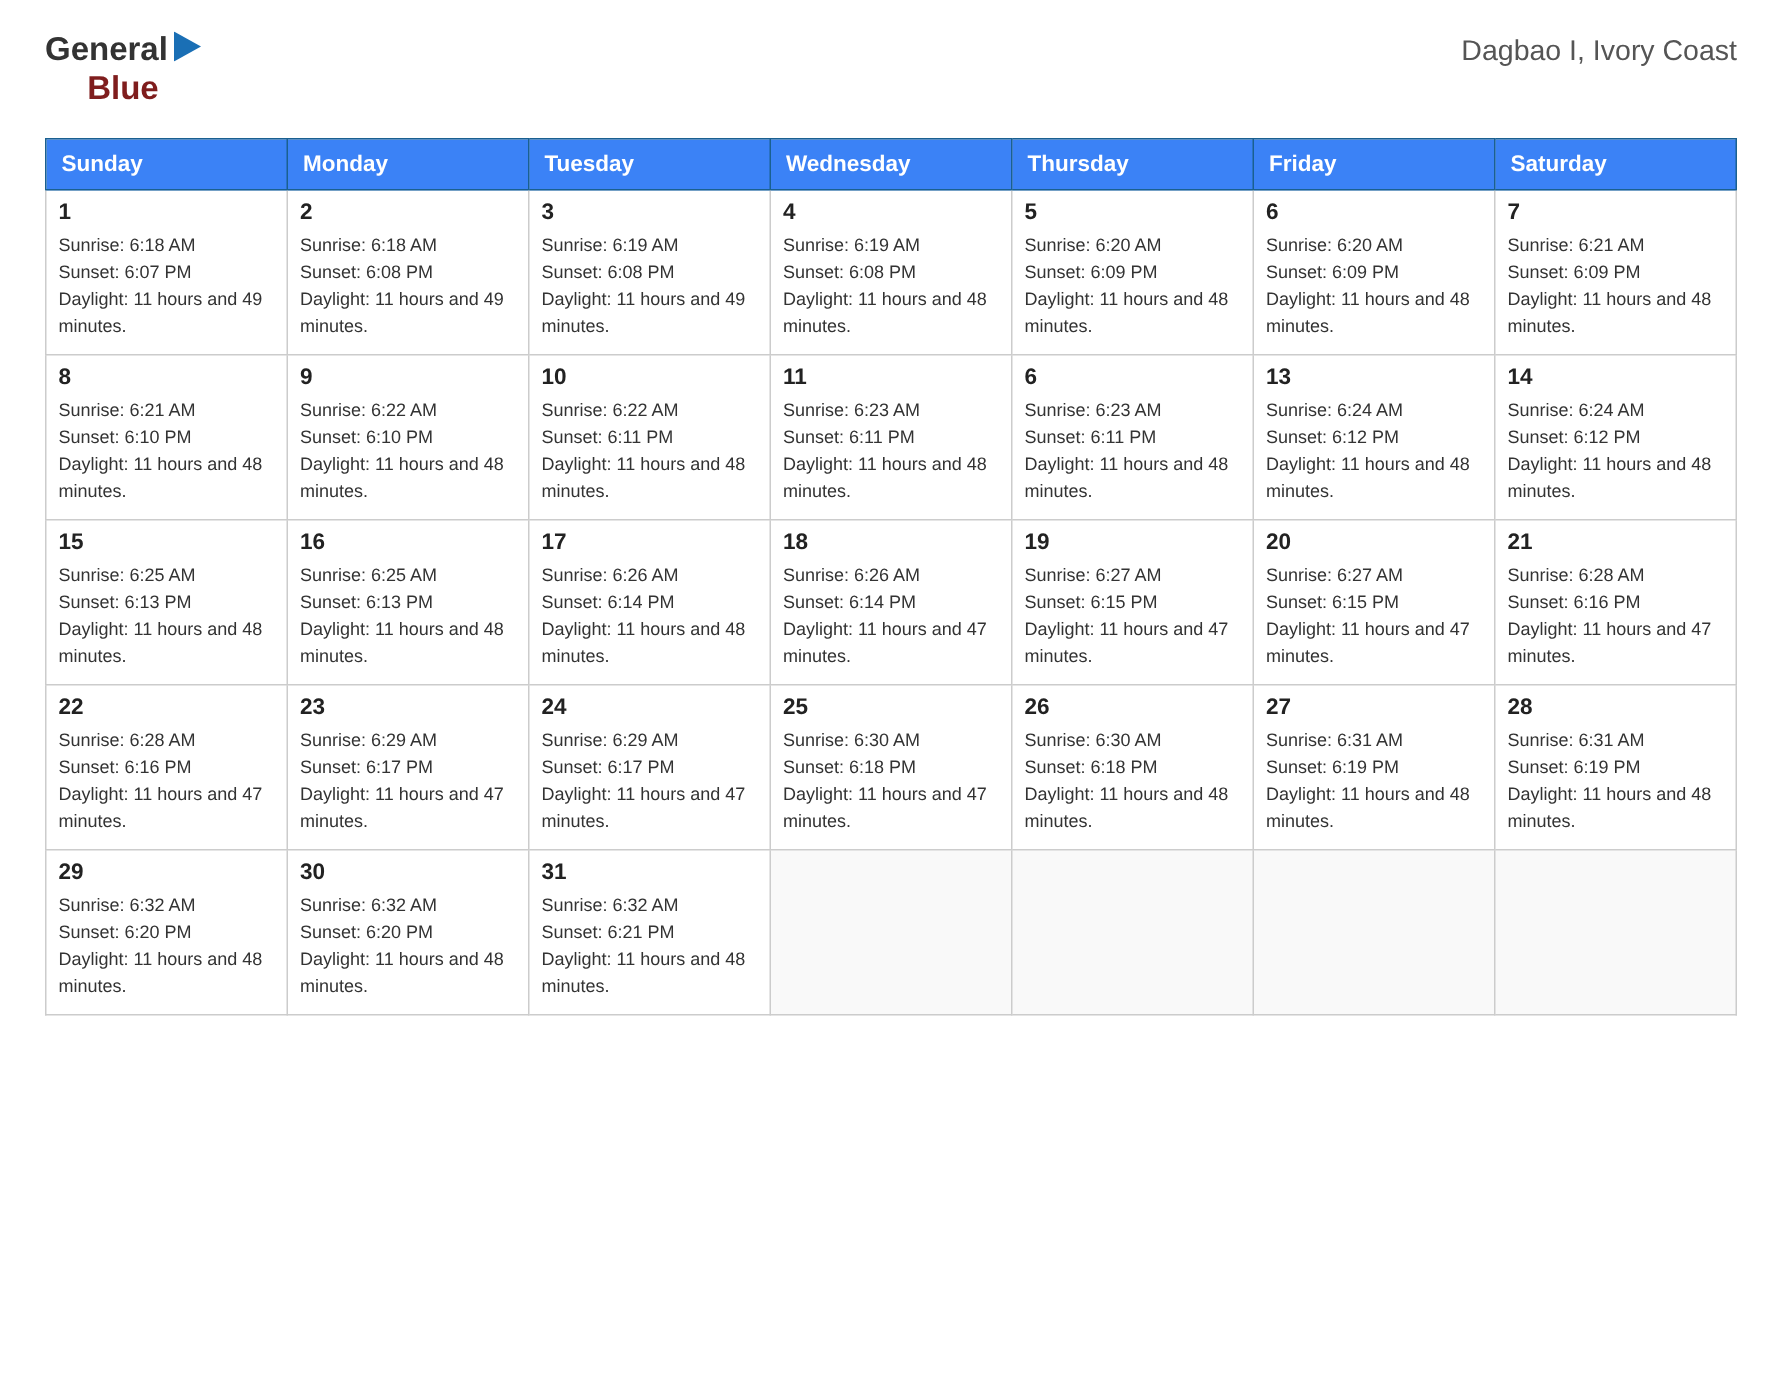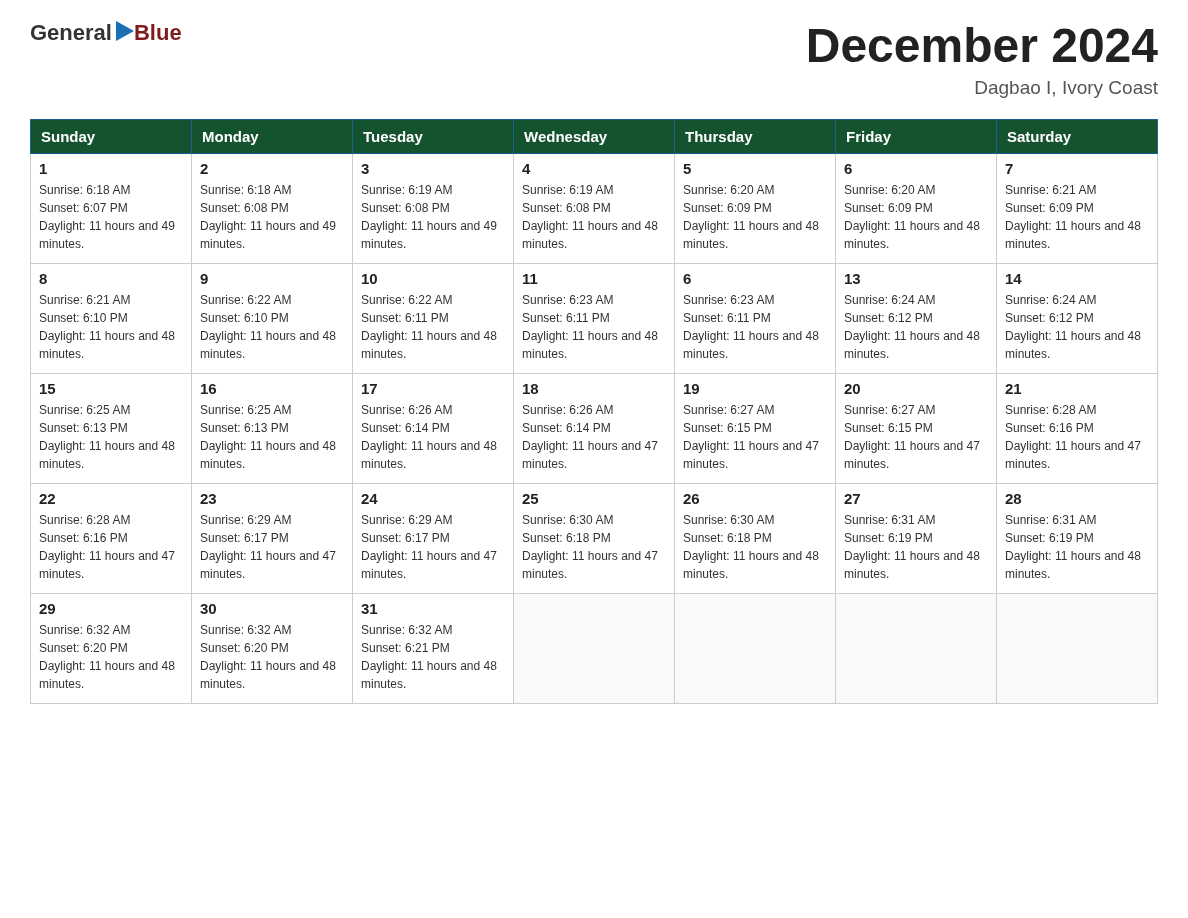--- a/index.html
+++ b/index.html
@@ -46,21 +46,21 @@
       color: #555;
       margin-top: 4px;
     }
 
     .calendar {
       width: 100%;
       border-collapse: collapse;
     }
 
     .calendar th {
-      background-color: #14532d;
+      background-color: #3b82f6;
       color: #fff;
       font-size: 15px;
       font-weight: 600;
       padding: 8px 10px;
       text-align: left;
       border: 1px solid #1a6090;
     }
 
     .calendar td {
       vertical-align: top;
@@ -91,20 +91,21 @@
       line-height: 1.5;
     }
 
     .calendar tr:last-child td {
       height: 110px;
       margin-top: 34px;
     }
 
     .logo-container {
       display: flex;
+      flex-direction: column;
       align-items: center;
     }
 
     .logo-row {
       display: flex;
       align-items: center;
     }
 
     .logo-icon {
       margin-left: 4px;
@@ -122,21 +123,20 @@
         <svg width="18" height="20" viewBox="0 0 18 20">
           <polygon points="0,0 18,10 0,20" fill="#1a6fb5"></polygon>
         </svg>
       </span>
     </div>
     <div>
       <span class="logo-text-blue">Blue</span>
     </div>
   </div>
   <div class="title-block">
-    <div class="month-year">December 2024</div>
     <div class="location">Dagbao I, Ivory Coast</div>
   </div>
 </div>
 
 <table class="calendar">
   <thead>
     <tr>
     <th>Sunday</th>
         <th>Monday</th>
         <th>Tuesday</th>

